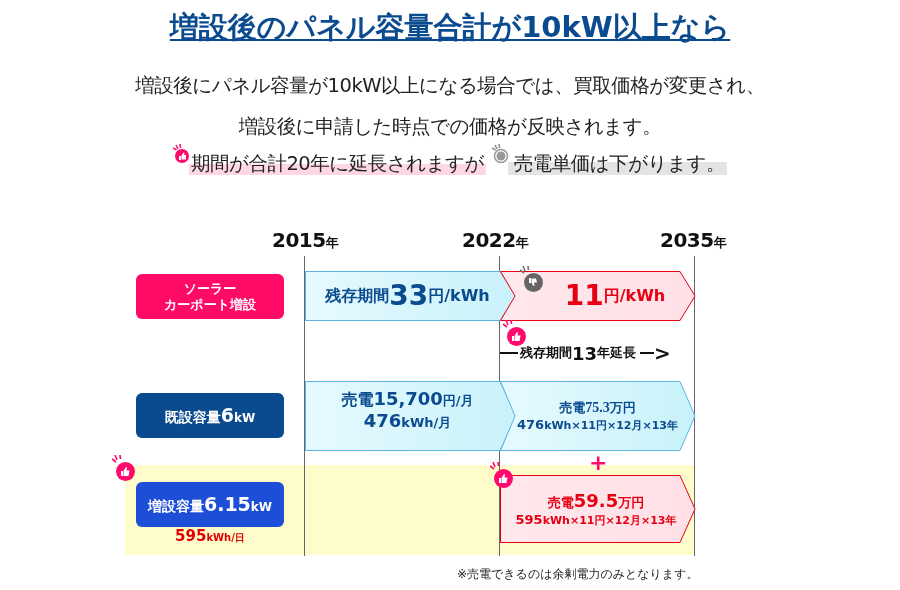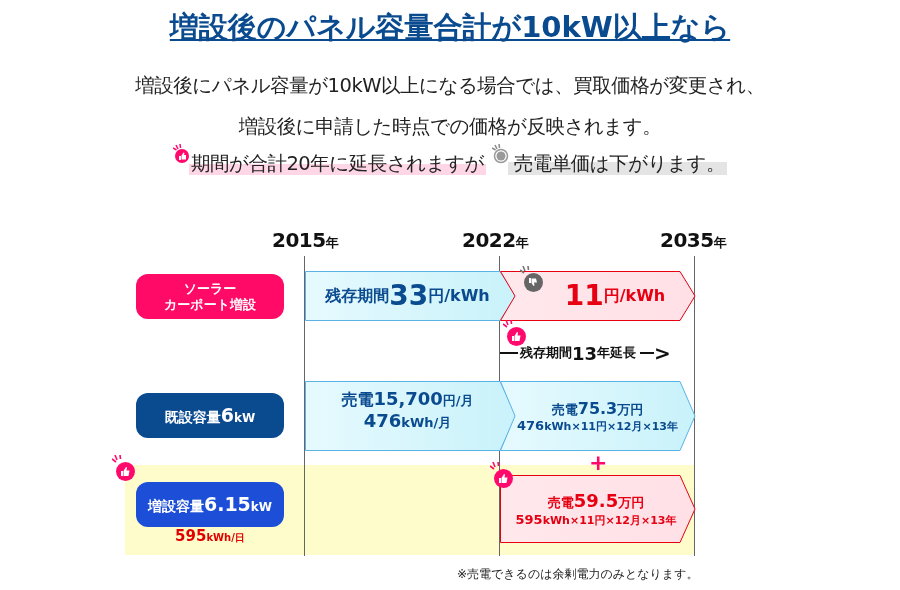--- a/index.html
+++ b/index.html
@@ -49,21 +49,21 @@
       letter-spacing: -0.5px;
     }
     .year small { font-size: 13px; }
     .vline { position: absolute; top: 256px; width: 1px; height: 300px; background: #666; }
 
     .yellow-band {
       position: absolute; left: 125px; top: 465px; width: 570px; height: 90px; background: #fffccc;
     }
 
     .label-box {
-      position: absolute; border-radius: 12px; color: #fff; font-weight: bold; text-align: center;
+      position: absolute; border-radius: 6px; color: #fff; font-weight: bold; text-align: center;
       display: flex; align-items: center; justify-content: center; flex-direction: column;
     }
     .label-solar { left: 136px; top: 274px; width: 148px; height: 45px; background: #ff0a66; font-size: 13px; line-height: 16px; }
     .label-exist { left: 136px; top: 393px; width: 148px; height: 45px; background: #0a4a8f; font-size: 14px; }
     .label-exist b { font-size: 19px; }
     .label-add { left: 136px; top: 482px; width: 148px; height: 45px; background: #1d4ed8; font-size: 14px; }
     .label-add b { font-size: 19px; }
     .label-add small, .label-exist small { font-size: 12px; }
     .sub-daily {
       position: absolute; left: 136px; top: 527px; width: 148px; text-align: center;
@@ -89,21 +89,21 @@
       display: flex; align-items: center; font-weight: bold; font-size: 13px; color: #111;
     }
     .extend .ln { height: 2px; background: #111; }
     .extend b { font-size: 18px; }
     .extend .arrowhead { font-size: 20px; font-weight: bold; line-height: 1; }
 
     .b-row2a { left: 305px; top: 381px; width: 205px; height: 58px; font-size: 13px; align-items: center; }
     .b-row2a .big { font-size: 18px; }
     .b-row2a .mid { font-size: 16px; }
     .b-row2b { left: 505px; top: 381px; width: 185px; height: 70px; font-size: 11px; }
-    .b-row2b .big { font-size: 16px; }
+    .b-row2b .big { font-size: 14px; font-family: Liberation Serif, serif; }
     .b-row2b .mid { font-size: 13px; }
 
     .plus {
       position: absolute; left: 589px; top: 450px; color: #ff0a6c; font-size: 22px; font-weight: bold;
     }
 
     .r-row3 { left: 502px; top: 475px; width: 188px; height: 68px; font-size: 11px; }
     .r-row3 .big { font-size: 18px; }
     .r-row3 .mid { font-size: 13px; }
 

